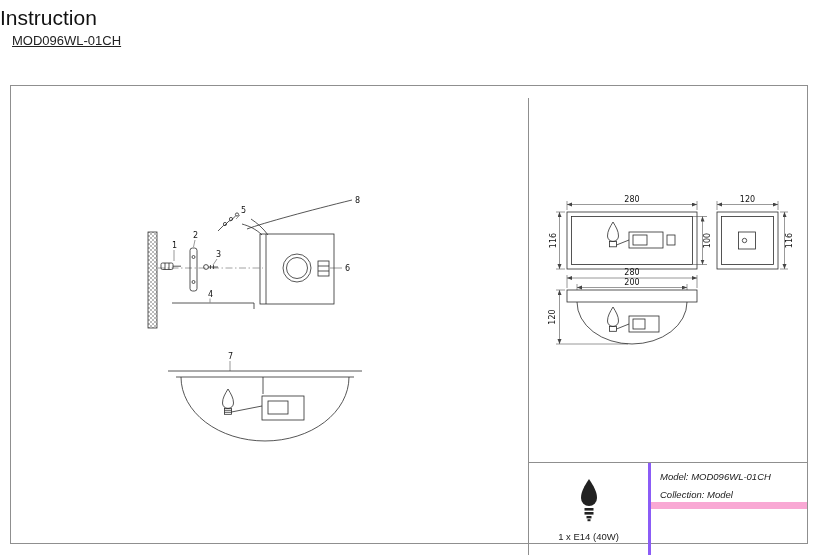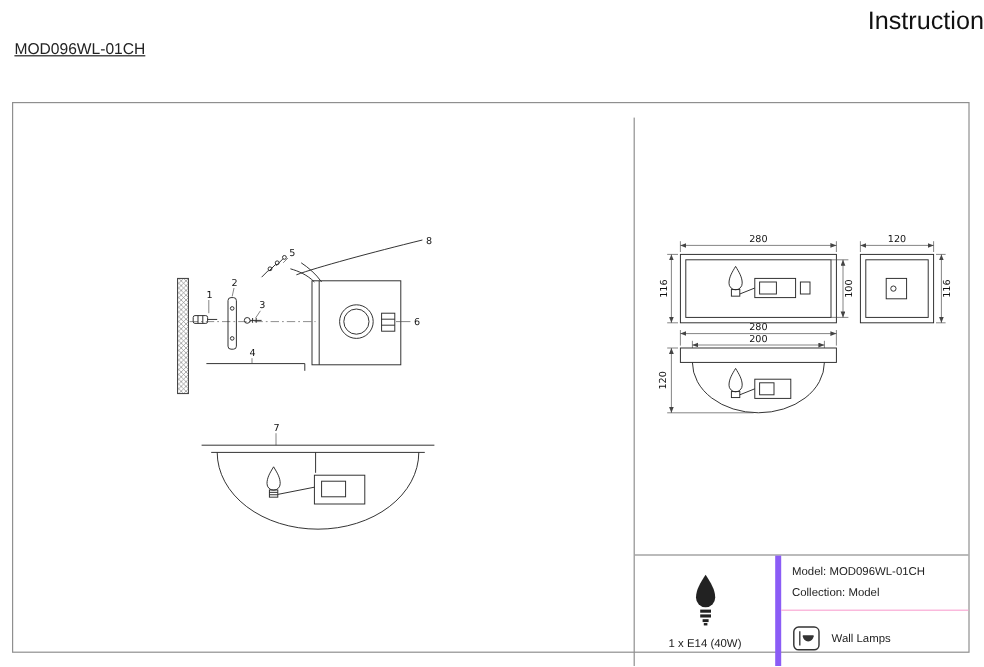--- a/index.html
+++ b/index.html
@@ -9,38 +9,38 @@
   
   .logo{position:absolute;left:18px;top:7px;width:172px;height:44px;}
   .brand{font-family:"Liberation Serif",serif;font-weight:700;font-size:23px;
          letter-spacing:2px;color:#000;line-height:26px;white-space:nowrap;}
   .dot{position:absolute;width:3px;height:3px;border-radius:50%;background:#000;top:0;}
   .dot-a{left:27px;}
   .dot-i{left:113px;}
   .brand-sub{font-size:6.5px;letter-spacing:1.6px;color:#8d8d8d;margin:1px 0 0 37px;white-space:nowrap;}
   .brand-line{position:absolute;left:0;top:39px;width:168px;height:2.5px;background:#e9b43a;}
 
-  .title{position:absolute;left:0;top:6px;width:100%;text-align:right;font-size:21px;color:#111;}
+  .title{position:absolute;left:0;top:6px;width:100%;text-align:left;font-size:21px;color:#111;}
   .model{position:absolute;left:12px;top:33px;width:100%;text-align:left;font-size:13px;color:#222;text-decoration:underline;}
 
   
   .frame{position:absolute;left:10px;top:85px;width:798px;height:459px;
          border:1px solid #8f8f8f;box-sizing:border-box;background:#fff;}
   .left-panel{position:absolute;left:0;top:0;}
   .right-panel{position:absolute;left:517px;top:12px;width:279px;height:457px;
                border-left:1px solid #8f8f8f;box-sizing:border-box;}
   .dims{display:block;}
 
   
   .info{position:absolute;left:0;top:364px;right:0;bottom:0;border-top:1px solid #8f8f8f;display:flex;}
-  .info-left{width:122px;border-right:5px solid #8b5cf6;box-sizing:border-box;
+  .info-left{width:122px;border-right:3px solid #8b5cf6;box-sizing:border-box;
              display:flex;flex-direction:column;align-items:center;justify-content:center;gap:6px;text-align:center;}
   .bulb-label{font-size:9.5px;color:#222;}
   .info-right{flex:1;display:flex;flex-direction:column;font-size:9.5px;color:#222;}
-  .meta{padding:8px 0 0 9px;height:46px;box-sizing:border-box;border-bottom:1px solid #f9a8d4;}
+  .meta{padding:8px 0 0 9px;height:46px;box-sizing:border-box;border-bottom:7px solid #f9a8d4;font-style:italic;}
   .meta div{margin-bottom:7px;}
   .category{flex:1;display:flex;align-items:center;gap:9px;padding-left:9px;}
 
   
   svg text{font-family:"DejaVu Sans",sans-serif;font-size:8px;fill:#111;}
   .s{stroke:#2b2b2b;stroke-width:.8;fill:none;}
   .dim{stroke:#444;stroke-width:.55;fill:none;}
   .cl{stroke:#555;stroke-width:.55;stroke-dasharray:7 2.5 1.5 2.5;fill:none;}
 </style>
 </head>
@@ -246,27 +246,18 @@
             <rect x="10.5" y="39" width="5" height="2.4" fill="#222"></rect>
             <rect x="11.5" y="42.2" width="3" height="2" fill="#222"></rect>
           </svg>
           <div class="bulb-label">1 x E14 (40W)</div>
         </div>
         <div class="info-right">
           <div class="meta">
             <div>Model: MOD096WL-01CH</div>
             <div>Collection: Model</div>
           </div>
-          <div class="category">
-            <svg width="24" height="22" viewBox="0 0 24 22">
-              <rect x="1.5" y="1.5" width="21" height="19" rx="4" fill="none" stroke="#333" stroke-width="1.2"></rect>
-              <line x1="6.5" y1="5" x2="6.5" y2="17" stroke="#333" stroke-width="1.1"></line>
-              <line x1="9" y1="9" x2="18" y2="9" stroke="#333" stroke-width="1.1"></line>
-              <path d="M9,9 A4.5,4.5 0 0 0 18,9 Z" fill="#333"></path>
-            </svg>
-            <span>Wall Lamps</span>
-          </div>
         </div>
       </div>
     </div>
 
   </div>
 </div>
 
 </body></html>

